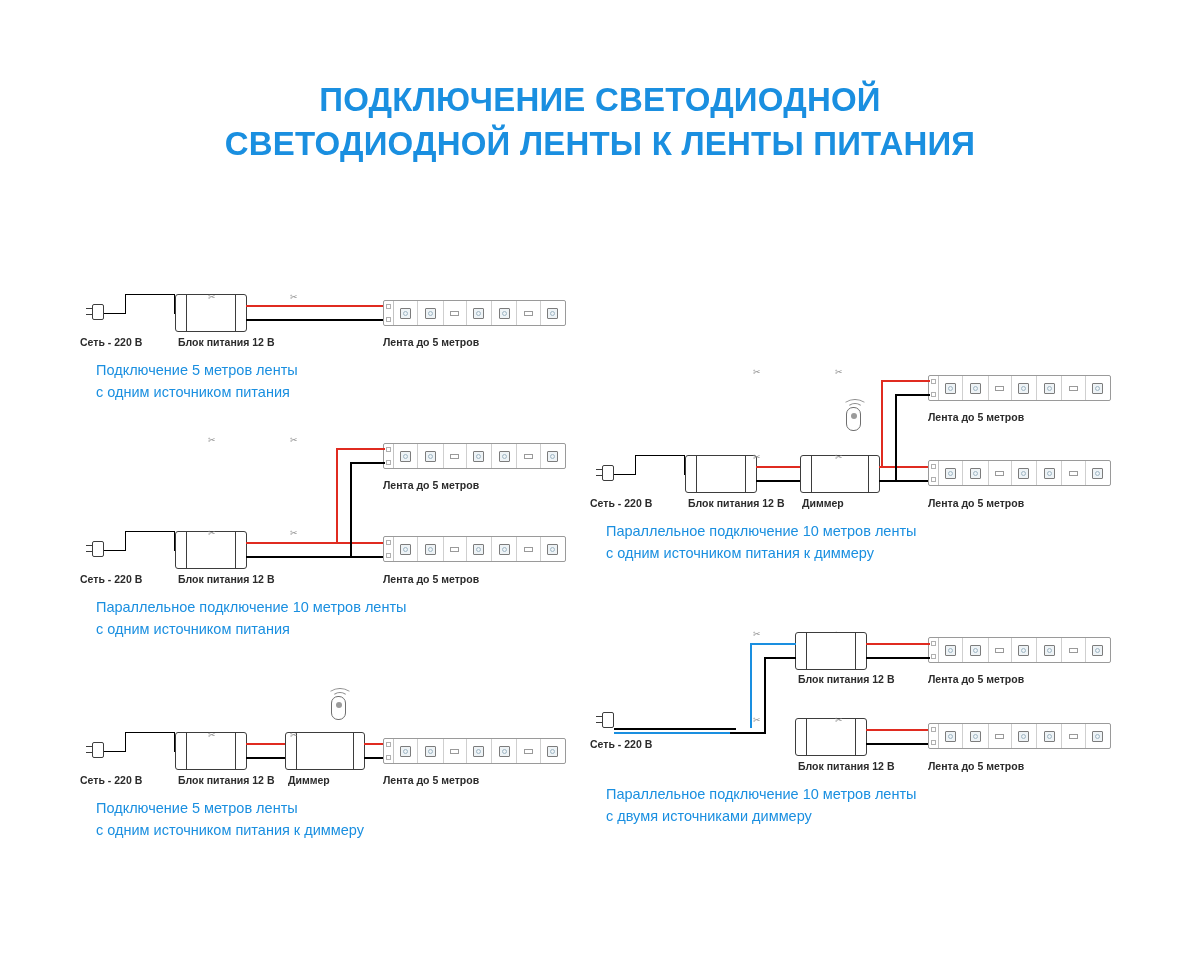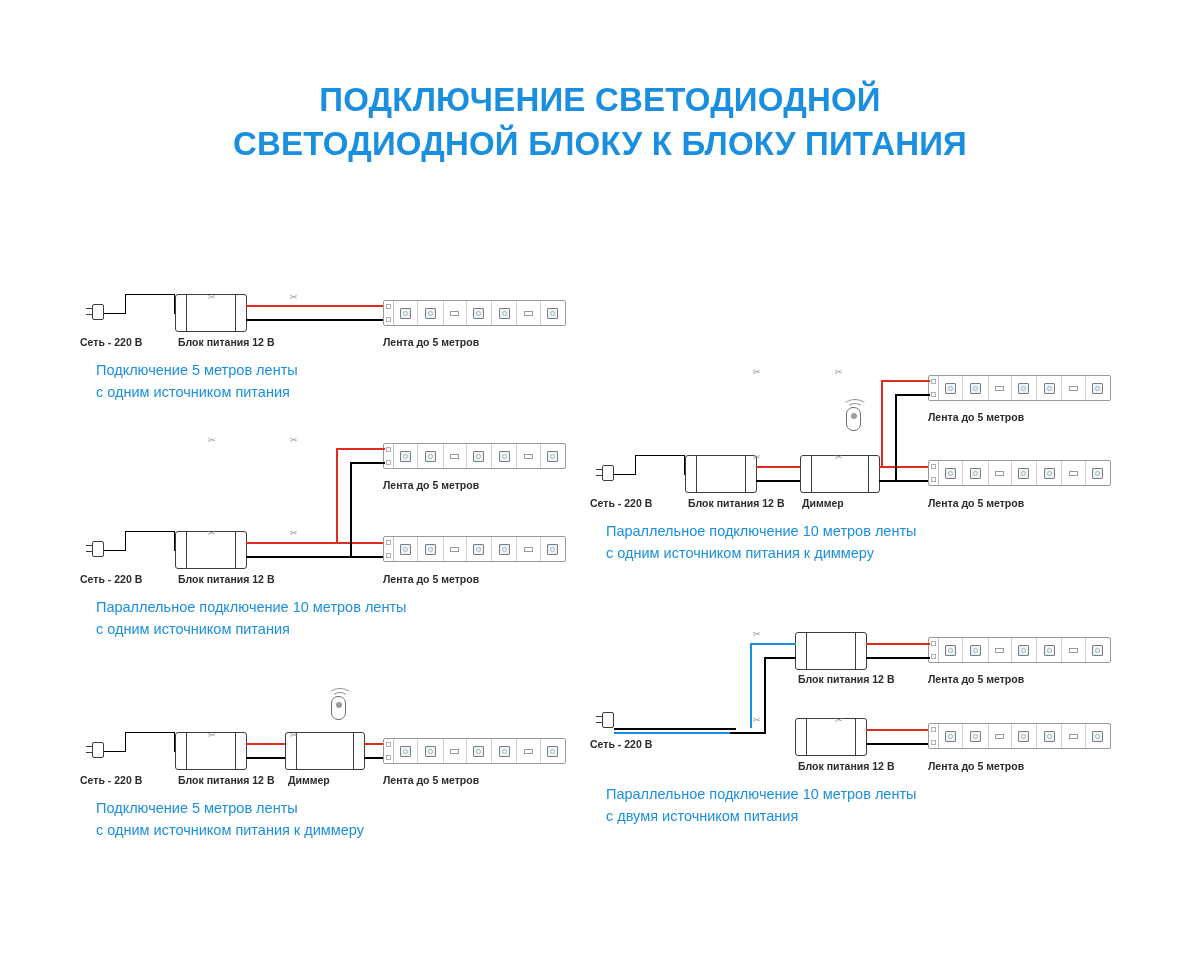--- a/index.html
+++ b/index.html
@@ -124,21 +124,21 @@
     position:absolute;left:12.5px;top:16px;width:6px;height:6px;border-radius:50%;
     background:#9b9b9b;
   }
   .wave{position:absolute;border:1.3px solid #8a8a8a;border-radius:50%;border-color:#8a8a8a transparent transparent transparent;}
 </style>
 </head>
 <body>
 
 <div class="title">
   <span>ПОДКЛЮЧЕНИЕ СВЕТОДИОДНОЙ</span>
-  <span class="l2">СВЕТОДИОДНОЙ БЛОКУ К БЛОКУ ПИТАНИЯ</span>
+  <span class="l2">СВЕТОДИОДНОЙ ЛЕНТЫ К ЛЕНТЫ ПИТАНИЯ</span>
 </div>
 
 <div class="diagram" style="left:80px;top:288px;width:500px;height:110px;">
 
   <div class="plug" style="left:6px;top:16px;width:20px;height:18px;">
     <div class="pin a"></div>
     <div class="pin b"></div>
     <div class="body"></div>
   </div>
 
@@ -552,15 +552,15 @@
       </div>
   </div>
   <div class="cutmark" style="left:163px;top:96px;">✂</div>
   <div class="cutmark" style="left:245px;top:96px;">✂</div>
 
   <div class="cap" style="left:0px;top:118px;">Сеть - 220 В</div>
   <div class="cap" style="left:338px;top:140px;">Лента до 5 метров</div>
 
   <div class="desc" style="left:16px;top:164px;">
     <span>Параллельное подключение 10 метров ленты</span>
-    <span class="l2">с двумя источником питания</span>
+    <span class="l2">с двумя источниками диммеру</span>
   </div>
 </div>
 
 </body></html>

